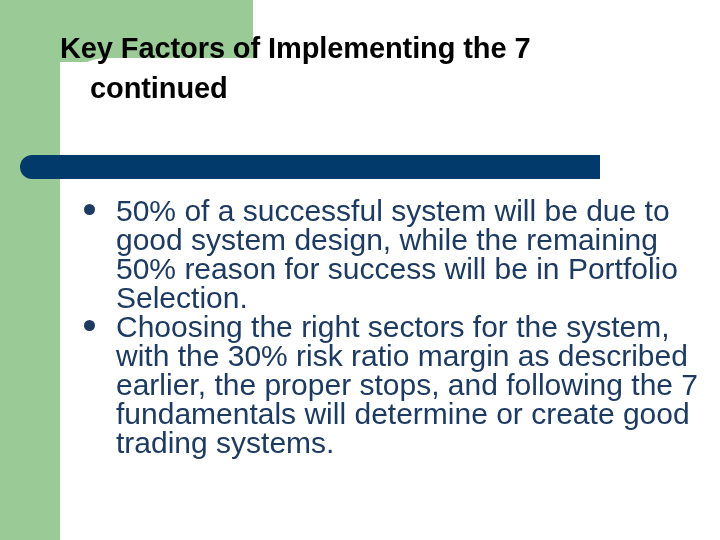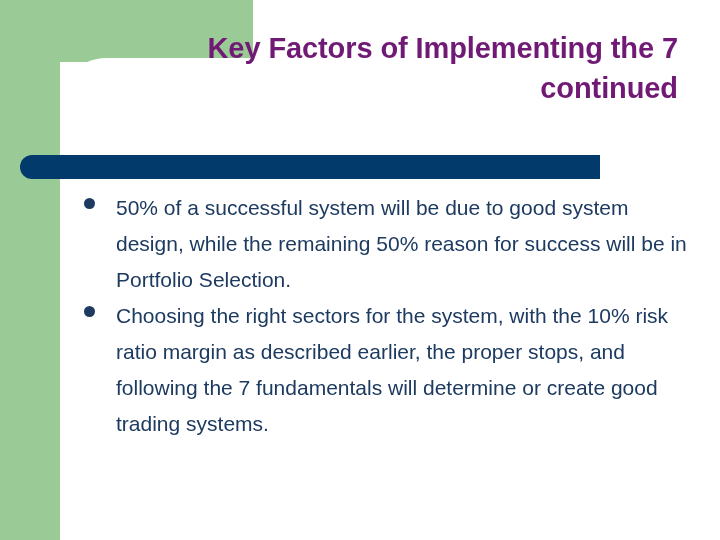--- a/index.html
+++ b/index.html
@@ -56,40 +56,40 @@
     border-top-left-radius: 12px;
     border-bottom-left-radius: 12px;
   }
 
   
   .title-block {
     position: absolute;
     left: 60px;
     top: 28px;
     width: 618px;
-    text-align: right;
-    color: #701a75;
+    text-align: left;
+    color: #000000;
     font-size: 29px;
     font-weight: bold;
     line-height: 40px;
     letter-spacing: -0.1px;
   }
   .title-line-3 {
-    padding-left: 11px;
+    padding-left: 30px;
   }
 
   
   .body-block {
     position: absolute;
     left: 84px;
-    top: 190px;
+    top: 196px;
     width: 616px;
     color: #1D3A60;
-    font-size: 21px;
-    line-height: 36px;
+    font-size: 30px;
+    line-height: 29px;
   }
   .bullet-row {
     display: flex;
     align-items: flex-start;
   }
   .bullet-marker {
     flex: 0 0 auto;
     width: 32px;
     font-size: 16px;
     line-height: 30.3px;
@@ -127,18 +127,18 @@
 
   <div class="body-block">
 
     <div class="bullet-row">
       <span class="bullet-marker"><span class="dot"></span></span>
       <span class="bullet-text">50% of a successful system will be due to good system design, while the remaining 50% reason for success will be in Portfolio Selection.</span>
     </div>
 
     <div class="bullet-row">
       <span class="bullet-marker"><span class="dot"></span></span>
-      <span class="bullet-text">Choosing the right sectors for the system, with the 10% risk ratio margin as described earlier, the proper stops, and following the 7 fundamentals will determine or create good trading systems.</span>
+      <span class="bullet-text">Choosing the right sectors for the system, with the 30% risk ratio margin as described earlier, the proper stops, and following the 7 fundamentals will determine or create good trading systems.</span>
     </div>
 
   </div>
 
 </div>
 
 </body></html>

